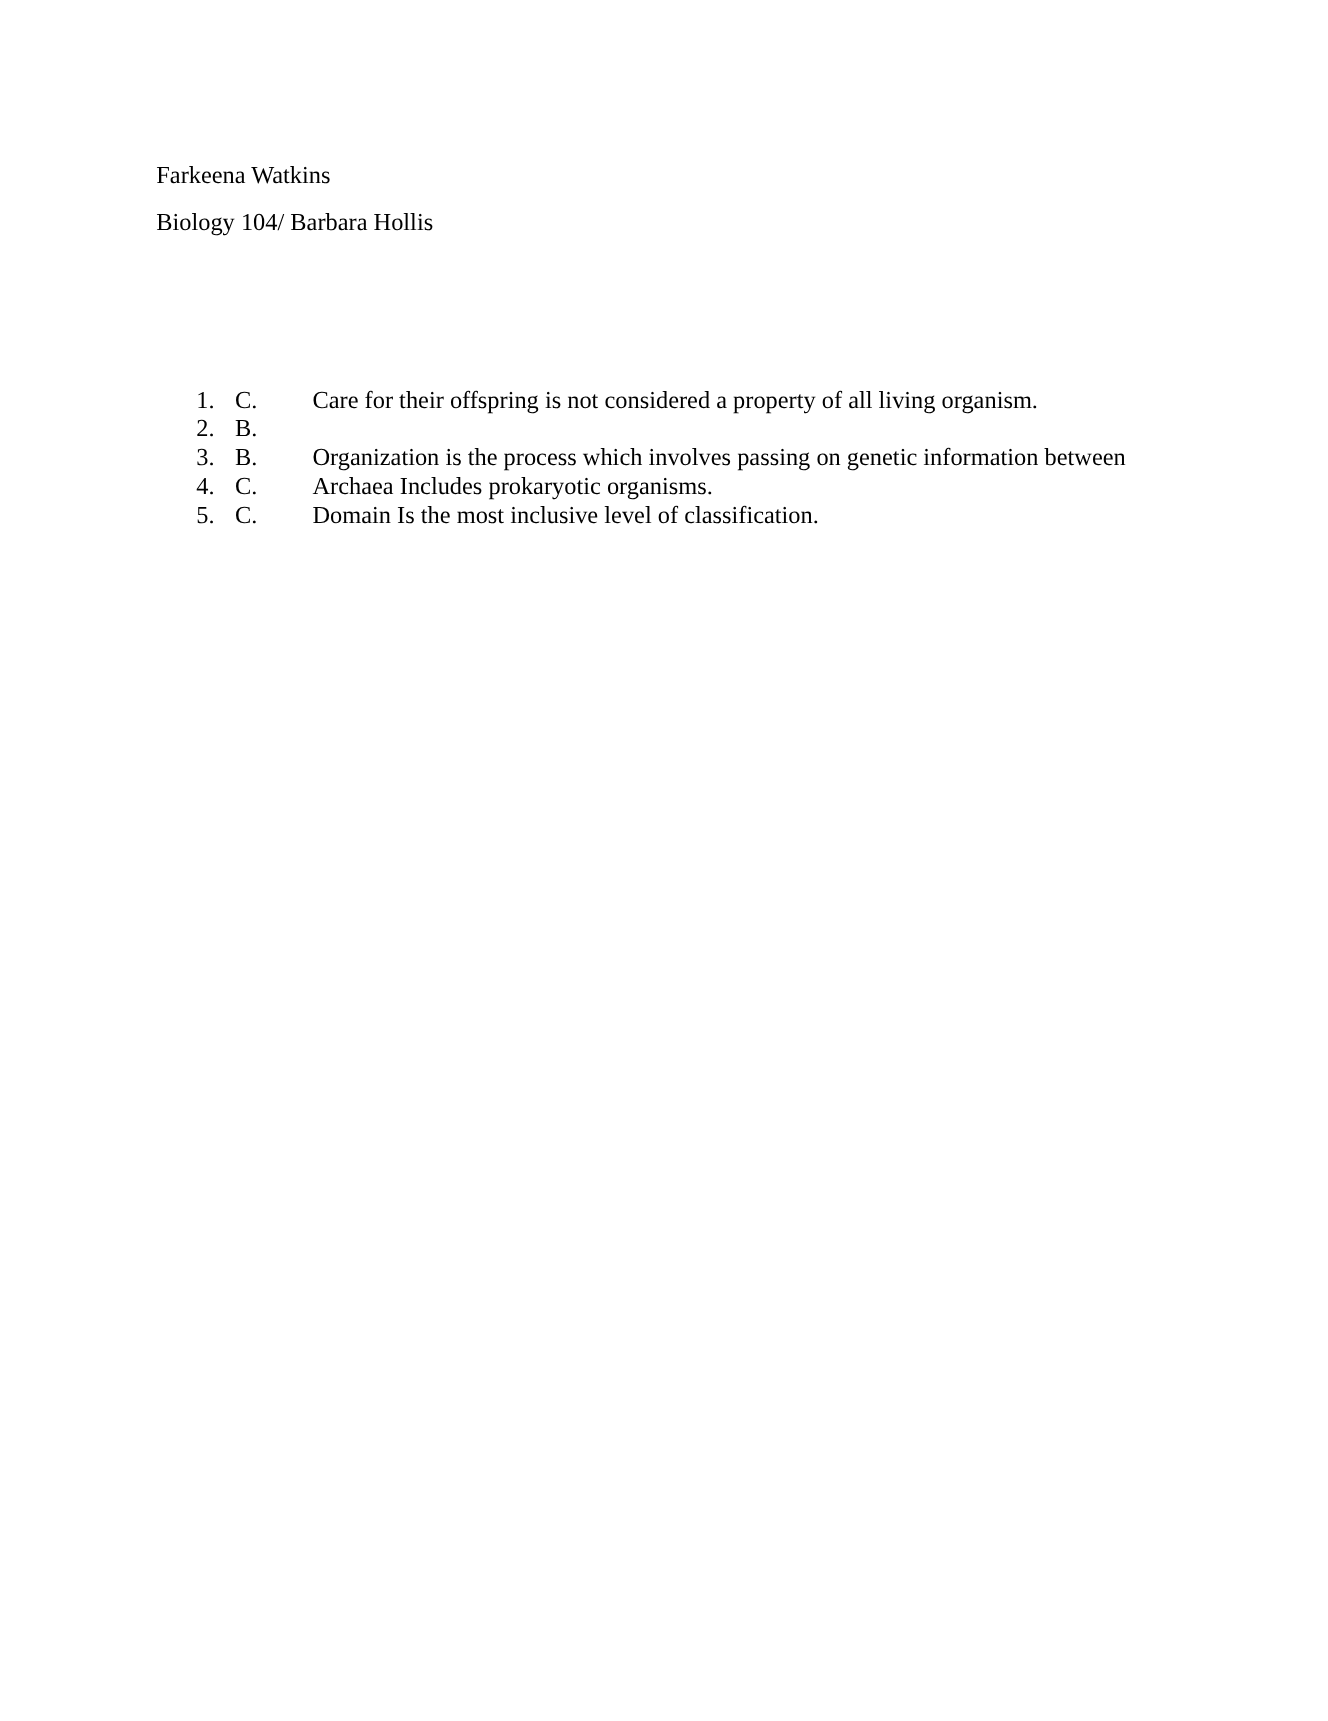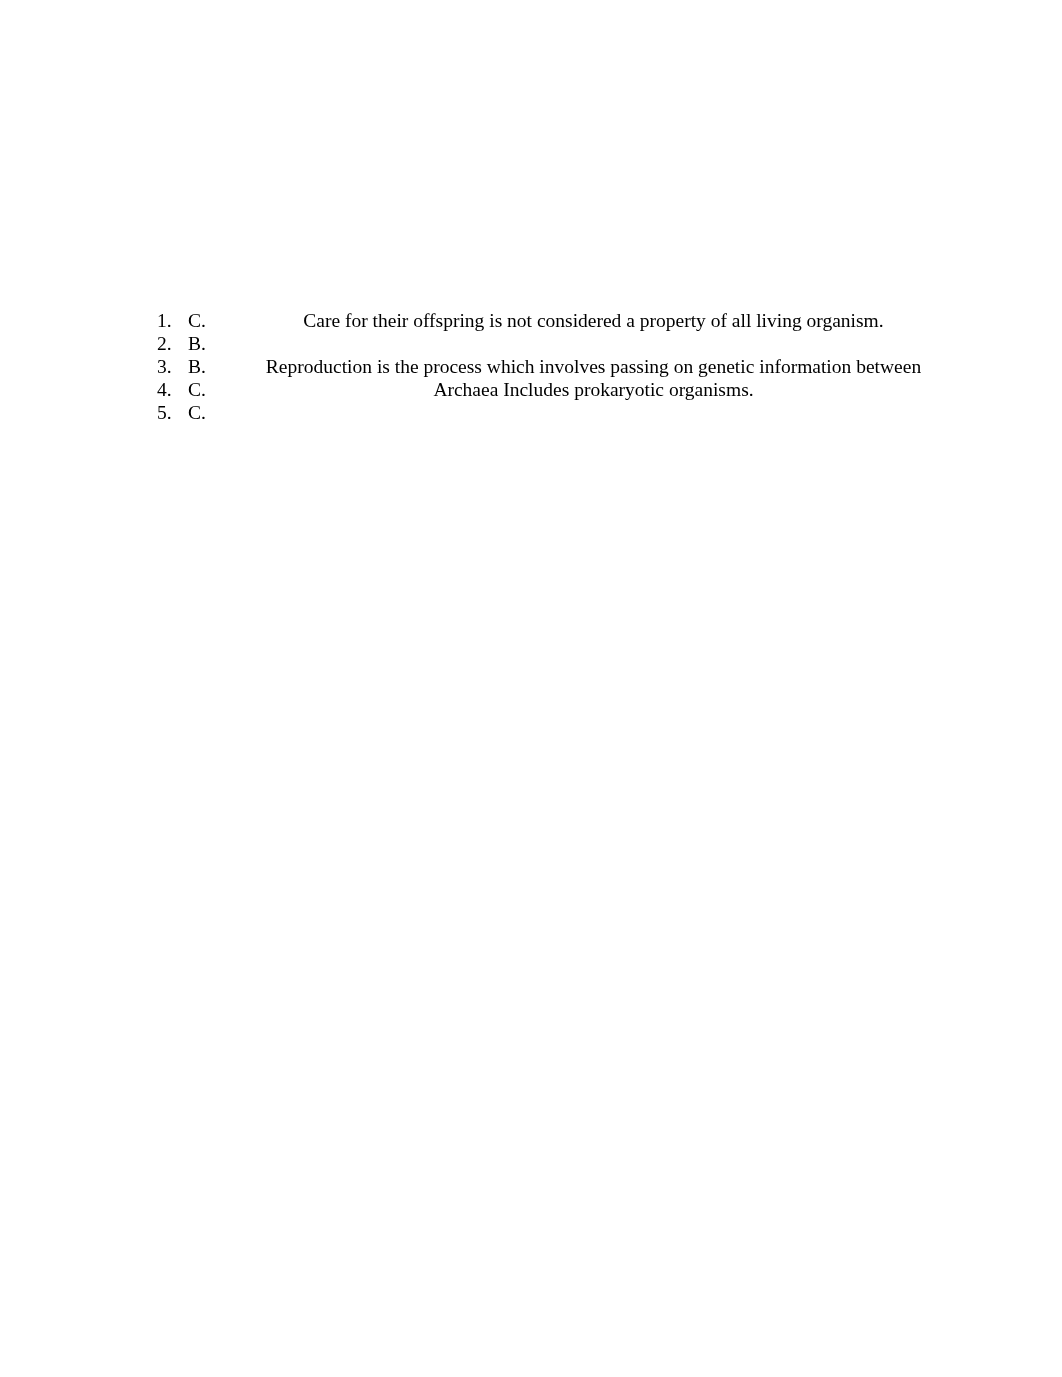--- a/index.html
+++ b/index.html
@@ -54,63 +54,65 @@
     text-align: left;
     padding-left: 32px;
     box-sizing: content-box;
   }
   .col-letter {
     flex: 0 0 auto;
     width: 62px;
   }
   .col-text {
     flex: 1 1 auto;
-    text-align: center;
   }
   
   .answer-continuation {
     font-size: 19.5px;
     line-height: 23px;
     padding-left: 63px;
     padding-top: 21px;
   }
 </style>
 </head>
 <body>
 
 <div class="page">
 
   <div class="header-block">
+    <div class="header-line">Farkeena Watkins</div>
+    <div class="header-line">Biology 104/ Barbara Hollis</div>
   </div>
 
   <div class="answer-list">
 
     <div class="answer-row">
       <span class="col-number">1.</span>
       <span class="col-letter">C.</span>
       <span class="col-text">Care for their offspring is not considered a property of all living organism.</span>
     </div>
 
     <div class="answer-row">
       <span class="col-number">2.</span>
       <span class="col-letter">B.</span>
     </div>
 
     <div class="answer-row">
       <span class="col-number">3.</span>
       <span class="col-letter">B.</span>
-      <span class="col-text">Reproduction is the process which involves passing on genetic information between</span>
+      <span class="col-text">Organization is the process which involves passing on genetic information between</span>
     </div>
 
     <div class="answer-row">
       <span class="col-number">4.</span>
       <span class="col-letter">C.</span>
       <span class="col-text">Archaea Includes prokaryotic organisms.</span>
     </div>
 
     <div class="answer-row">
       <span class="col-number">5.</span>
       <span class="col-letter">C.</span>
+      <span class="col-text">Domain Is the most inclusive level of classification.</span>
     </div>
 
   </div>
 
 </div>
 
 </body></html>

